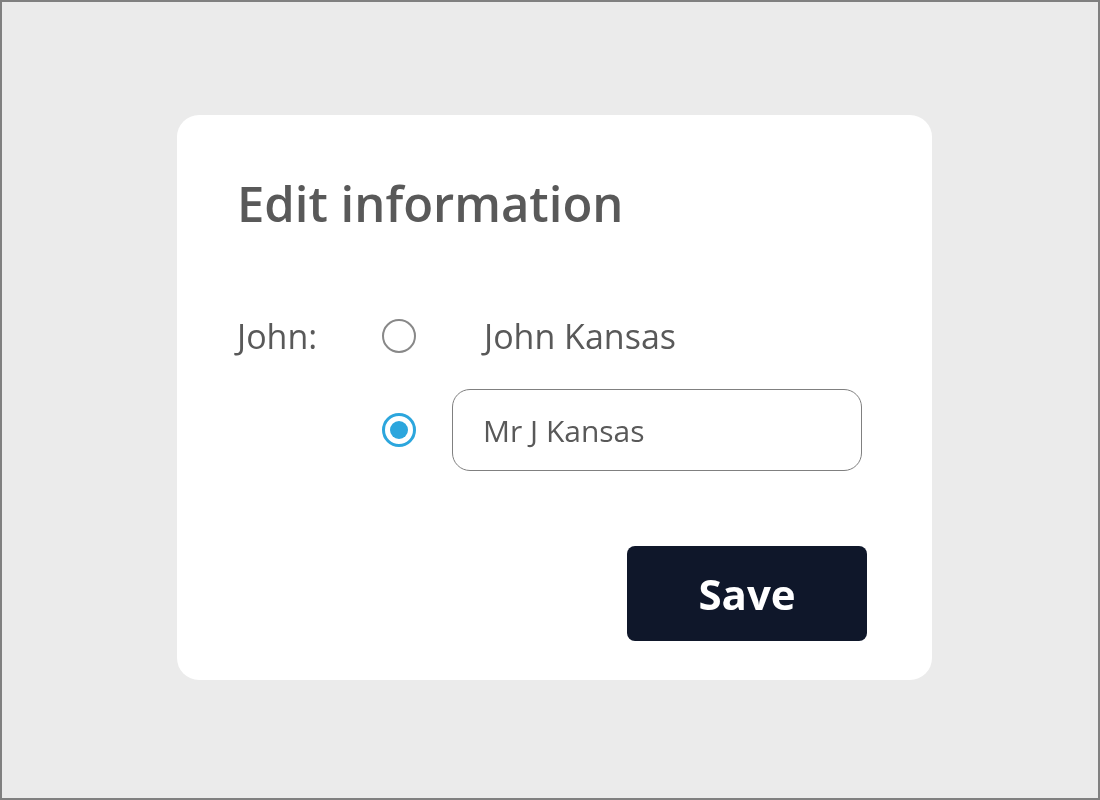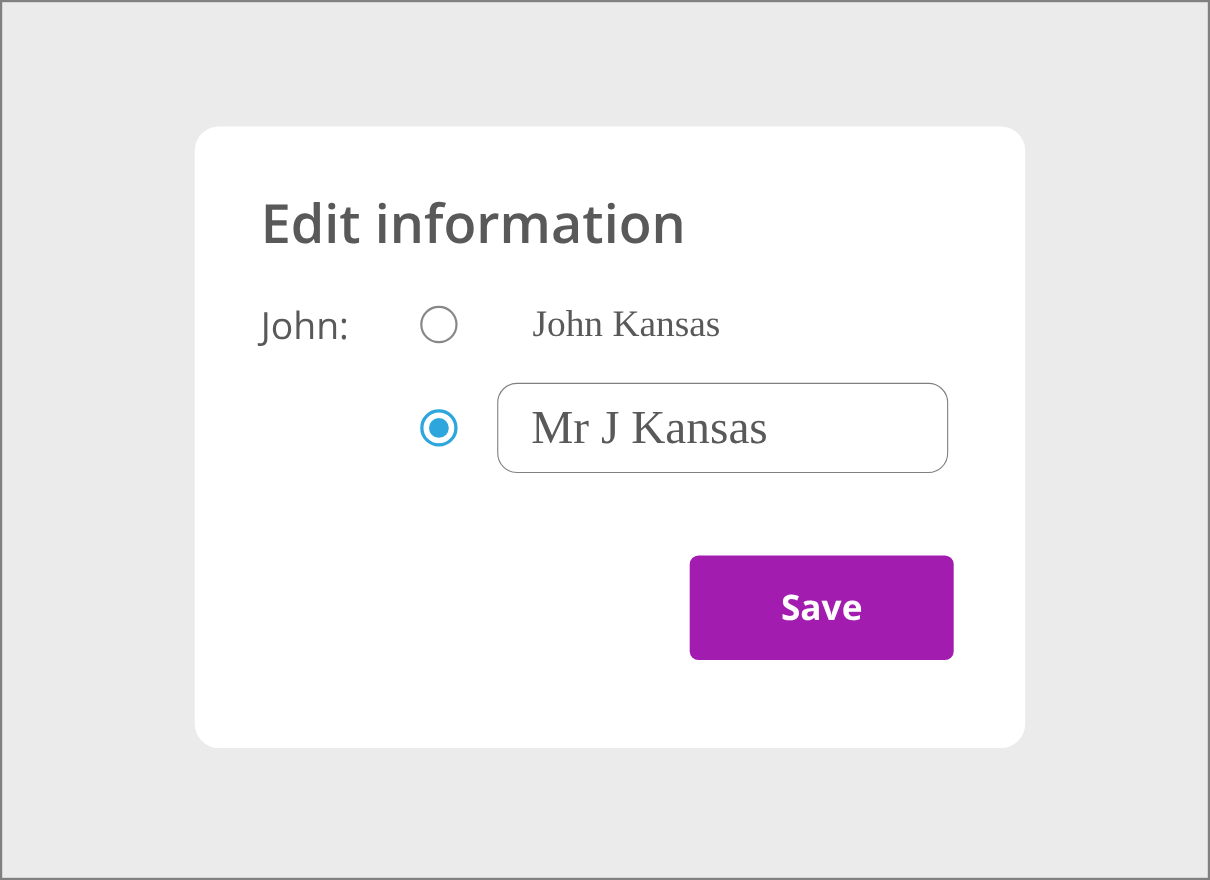--- a/index.html
+++ b/index.html
@@ -22,21 +22,21 @@
       width: 755px;
       height: 565px;
       background: #ffffff;
       border-radius: 22px;
       padding: 55px 60px 50px 60px;
     }
     .card-title {
       font-size: 49px;
       font-weight: 600;
       color: #595959;
-      margin-bottom: 36px;
+      margin-bottom: 77px;
     }
     .form-row {
       display: flex;
       align-items: center;
       margin-bottom: 30px;
     }
     .label-col {
       width: 145px;
       font-size: 34px;
       color: #595959;
@@ -44,21 +44,20 @@
     }
     .radio-col {
       width: 70px;
       display: flex;
       align-items: center;
       justify-content: flex-start;
     }
     .value-col {
       flex: 1;
       display: flex;
-      font-family: Liberation Serif, serif;
     }
     .radio {
       width: 34px;
       height: 34px;
       border-radius: 50%;
       background: #ffffff;
       display: flex;
       align-items: center;
       justify-content: center;
       cursor: pointer;
@@ -79,41 +78,41 @@
     .static-name {
       font-size: 34px;
       color: #595959;
       padding-left: 32px;
     }
     .name-input {
       width: 410px;
       height: 82px;
       border: 1.5px solid #808080;
       border-radius: 18px;
-      font-size: 43px;
+      font-size: 30px;
       color: #595959;
       padding: 0 30px;
       font-family: inherit;
       outline: none;
       background: #ffffff;
     }
     .button-row {
       display: flex;
       justify-content: flex-end;
       margin-top: 75px;
       padding-right: 5px;
     }
     .save-btn {
       width: 240px;
       height: 95px;
-      background: #a21caf;
+      background: #0f172a;
       color: #ffffff;
       border: none;
       border-radius: 8px;
-      font-size: 32px;
+      font-size: 42px;
       font-weight: 700;
       font-family: inherit;
       cursor: pointer;
     }
   </style>
 </head>
 <body>
 
 <div class="card">
   <h1 class="card-title">Edit information</h1>

